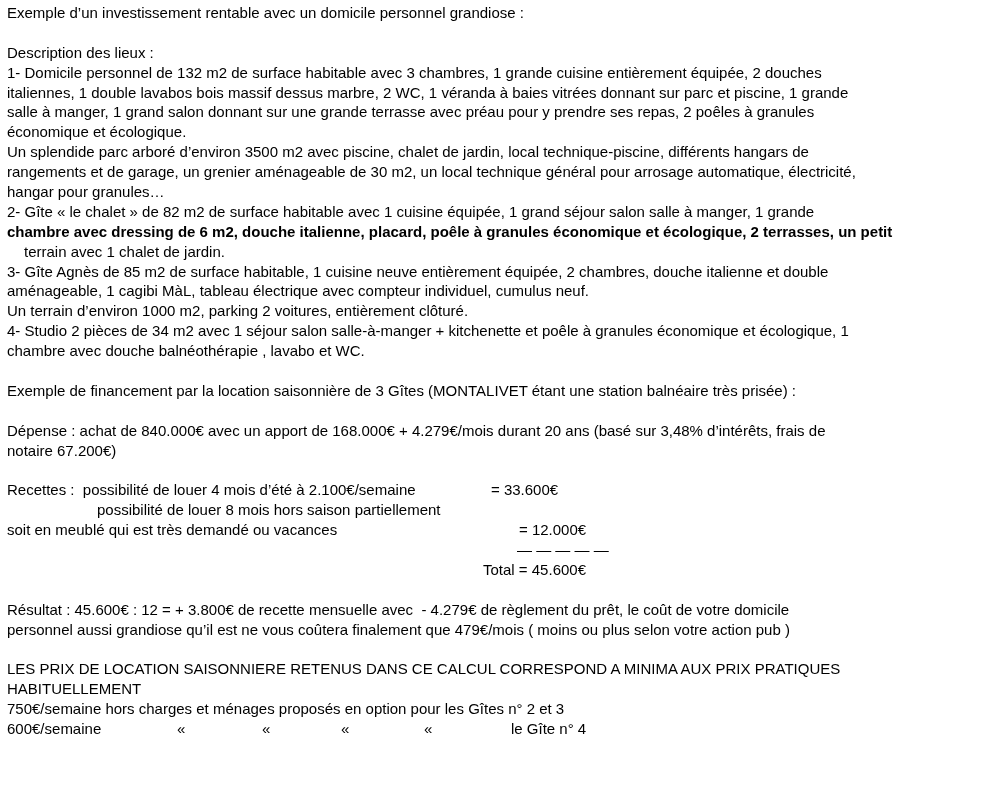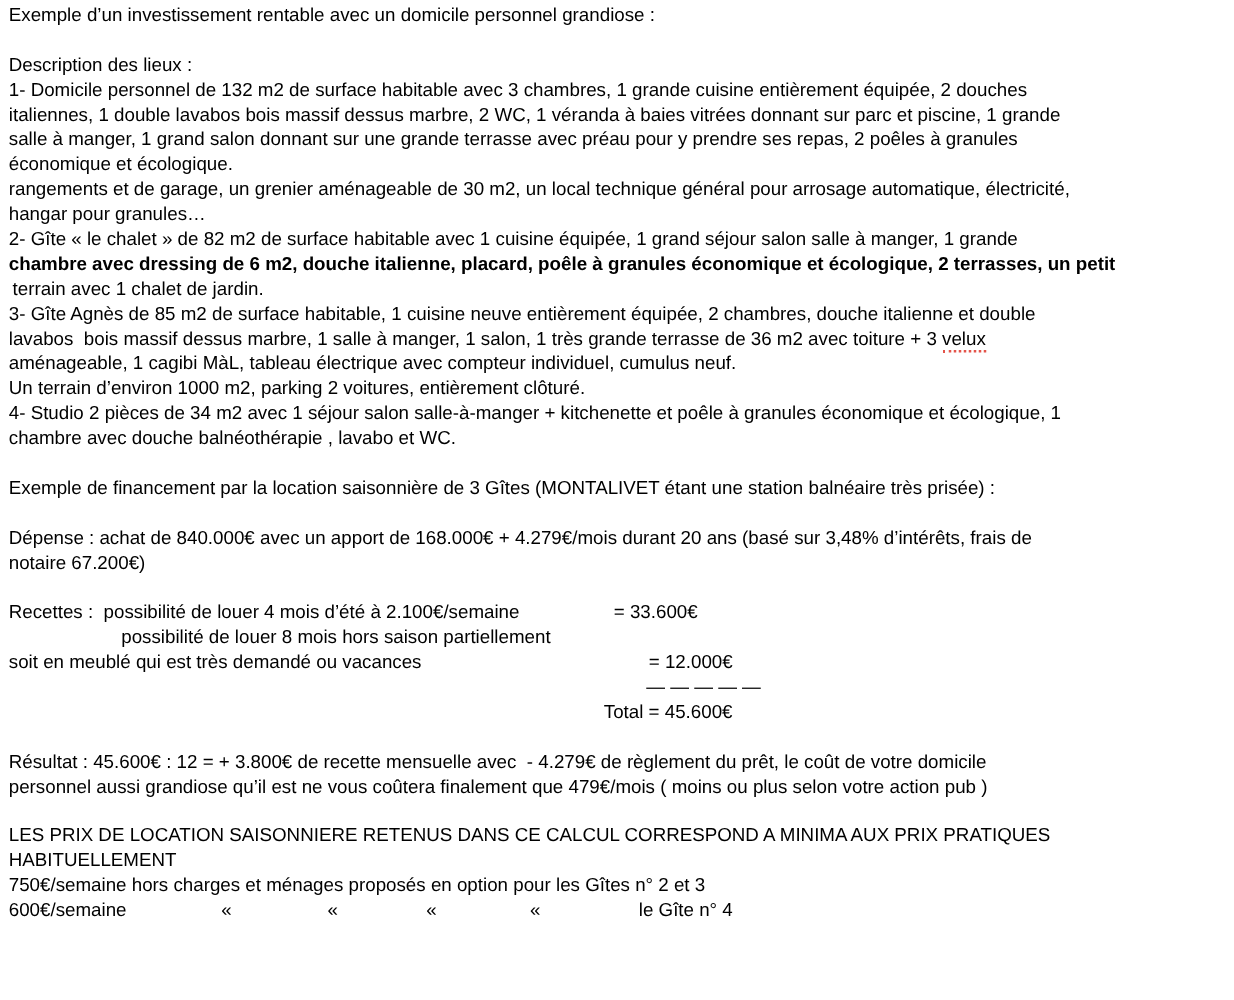--- a/index.html
+++ b/index.html
@@ -42,27 +42,27 @@
 <body>
 
 <div class="doc" id="doc">
     <div class="line" style="margin-left: 7px;">Exemple d’un investissement rentable avec un domicile personnel grandiose :</div>
     <div class="line" style="margin-left: 7px;"></div>
     <div class="line" style="margin-left: 7px;">Description des lieux :</div>
     <div class="line" style="margin-left: 7px;">1- Domicile personnel de 132 m2 de surface habitable avec 3 chambres, 1 grande cuisine entièrement équipée, 2 douches</div>
     <div class="line" style="margin-left: 7px;">italiennes, 1 double lavabos bois massif dessus marbre, 2 WC, 1 véranda à baies vitrées donnant sur parc et piscine, 1 grande</div>
     <div class="line" style="margin-left: 7px;">salle à manger, 1 grand salon donnant sur une grande terrasse avec préau pour y prendre ses repas, 2 poêles à granules</div>
     <div class="line" style="margin-left: 7px;">économique et écologique.</div>
+    <div class="line" style="margin-left: 7px;">Un splendide parc arboré d’environ 3500 m2 avec piscine, chalet de jardin, local technique-piscine, différents hangars de</div>
     <div class="line" style="margin-left: 7px;">rangements et de garage, un grenier aménageable de 30 m2, un local technique général pour arrosage automatique, électricité,</div>
     <div class="line" style="margin-left: 7px;">hangar pour granules…</div>
     <div class="line" style="margin-left: 7px;">2- Gîte « le chalet » de 82 m2 de surface habitable avec 1 cuisine équipée, 1 grand séjour salon salle à manger, 1 grande</div>
     <div class="line" style="margin-left: 7px; font-weight: bold;">chambre avec dressing de 6 m2, douche italienne, placard, poêle à granules économique et écologique, 2 terrasses, un petit</div>
-    <div class="line" style="margin-left: 10px;">terrain avec 1 chalet de jardin.</div>
+    <div class="line" style="margin-left: 24px;">terrain avec 1 chalet de jardin.</div>
     <div class="line" style="margin-left: 7px;">3- Gîte Agnès de 85 m2 de surface habitable, 1 cuisine neuve entièrement équipée, 2 chambres, douche italienne et double</div>
-    <div class="line" style="margin-left: 7px;">lavabos  bois massif dessus marbre, 1 salle à manger, 1 salon, 1 très grande terrasse de 36 m2 avec toiture + 3 <span class="misspelled">velux</span></div>
     <div class="line" style="margin-left: 7px;">aménageable, 1 cagibi MàL, tableau électrique avec compteur individuel, cumulus neuf.</div>
     <div class="line" style="margin-left: 7px;">Un terrain d’environ 1000 m2, parking 2 voitures, entièrement clôturé.</div>
     <div class="line" style="margin-left: 7px;">4- Studio 2 pièces de 34 m2 avec 1 séjour salon salle-à-manger + kitchenette et poêle à granules économique et écologique, 1</div>
     <div class="line" style="margin-left: 7px;">chambre avec douche balnéothérapie , lavabo et WC.</div>
     <div class="line" style="margin-left: 7px;"></div>
     <div class="line" style="margin-left: 7px;">Exemple de financement par la location saisonnière de 3 Gîtes (MONTALIVET étant une station balnéaire très prisée) :</div>
     <div class="line" style="margin-left: 7px;"></div>
     <div class="line" style="margin-left: 7px;">Dépense : achat de 840.000€ avec un apport de 168.000€ + 4.279€/mois durant 20 ans (basé sur 3,48% d’intérêts, frais de</div>
     <div class="line" style="margin-left: 7px;">notaire 67.200€)</div>
     <div class="line" style="margin-left: 7px;"></div>

